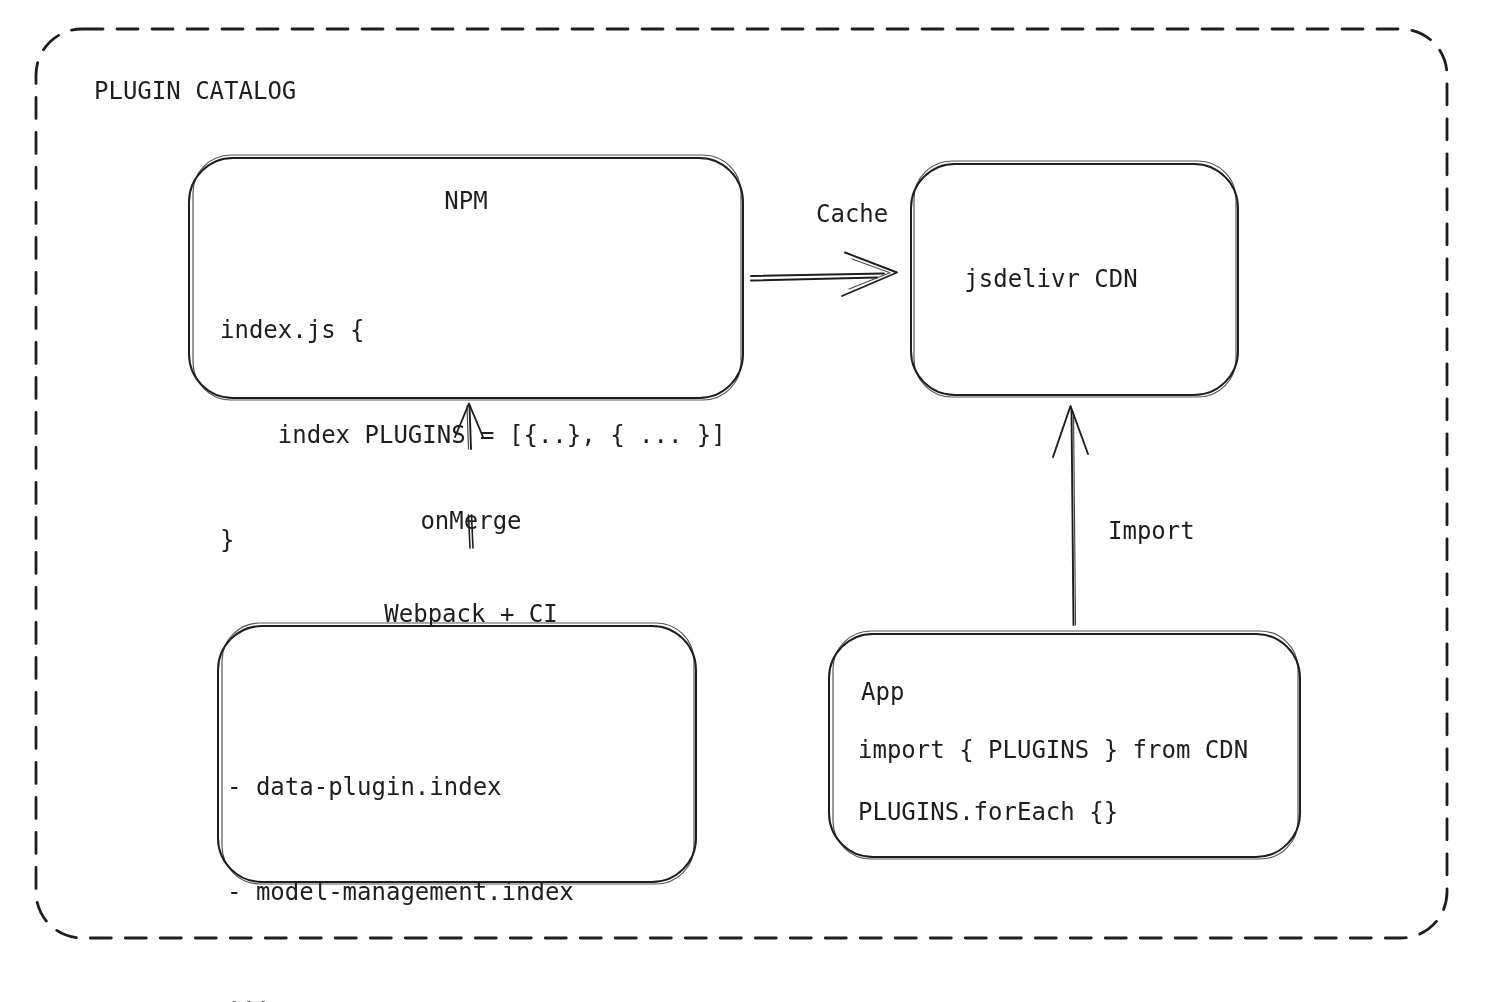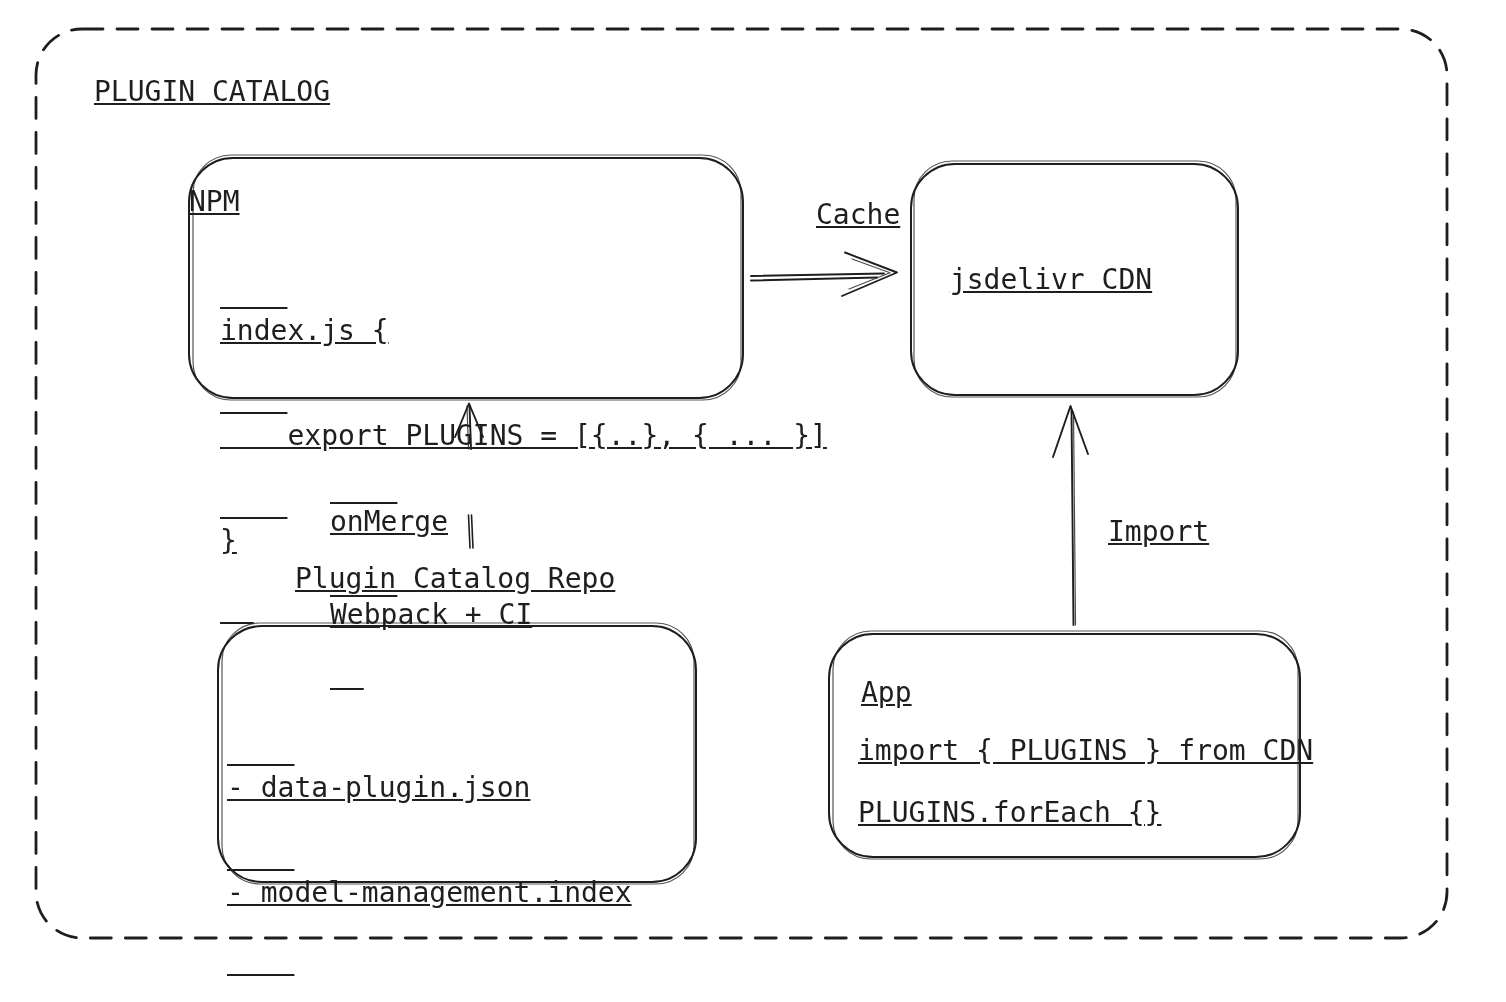--- a/index.html
+++ b/index.html
@@ -29,26 +29,25 @@
   }
   .shape  { stroke-width: 2; }
   .ghost  { stroke-width: 1.2; opacity: 0.75; }
   .arrow  { stroke-width: 1.9; }
   .arrow-thin { stroke-width: 1.2; opacity: 0.8; }
   .arrow-muted { stroke: #5a5a5a; stroke-width: 1.6; }
   .frame-border { stroke-width: 2.8; stroke-dasharray: 21 14; }
 
   .label {
     position: absolute;
-    font-size: 28px;
+    font-size: 24px;
     line-height: 35px;
     white-space: pre;
-    text-decoration: underline;
   }
-  .centered { text-align: left; }
+  .centered { text-align: center; }
   .cdn-box-label {
     display: flex;
     align-items: center;
     justify-content: center;
   }
   .tight { line-height: 31px; }
 </style>
 </head>
 <body>
 
@@ -100,36 +99,35 @@
       <path class="arrow-thin" d="M1075.5 625 L1073.5 412"></path>
       <path class="arrow" d="M1053 457 L1070.5 406 L1088 454"></path>
     </g>
   </svg>
 
   <div class="label" style="left:94px; top:74px;">PLUGIN CATALOG</div>
 
   <div class="label centered" style="left:189px; top:184px; width:554px;">NPM</div>
   <div class="label" style="left:220px; top:243px;">
     <div>index.js {</div>
-    <div>    export PLUGINS = [{..}, { ... }]</div>
+    <div>    index PLUGINS = [{..}, { ... }]</div>
     <div>}</div>
   </div>
 
   <div class="label cdn-box-label" style="left:911px; top:164px; width:280px; height:231px;">jsdelivr CDN</div>
 
   <div class="label" style="left:788px; top:197px;margin-left:28px;">Cache</div>
 
   <div class="label centered tight" style="left:330px; top:444px; width:282px;">
     <div>onMerge</div>
     <div>Webpack + CI</div>
   </div>
 
-  <div class="label centered" style="left:295px; top:561px; width:280px;">Plugin Catalog Repo</div>
   <div class="label" style="left:227px; top:700px;">
-    <div>- data-plugin.json</div>
+    <div>- data-plugin.index</div>
     <div>- model-management.index</div>
     <div>...</div>
   </div>
 
   <div class="label" style="left:861px; top:675px;">App</div>
   <div class="label" style="left:858px; top:733px;">import { PLUGINS } from CDN</div>
   <div class="label" style="left:858px; top:795px;">PLUGINS.forEach {}</div>
 
   <div class="label" style="left:1108px; top:514px;">Import</div>
 

